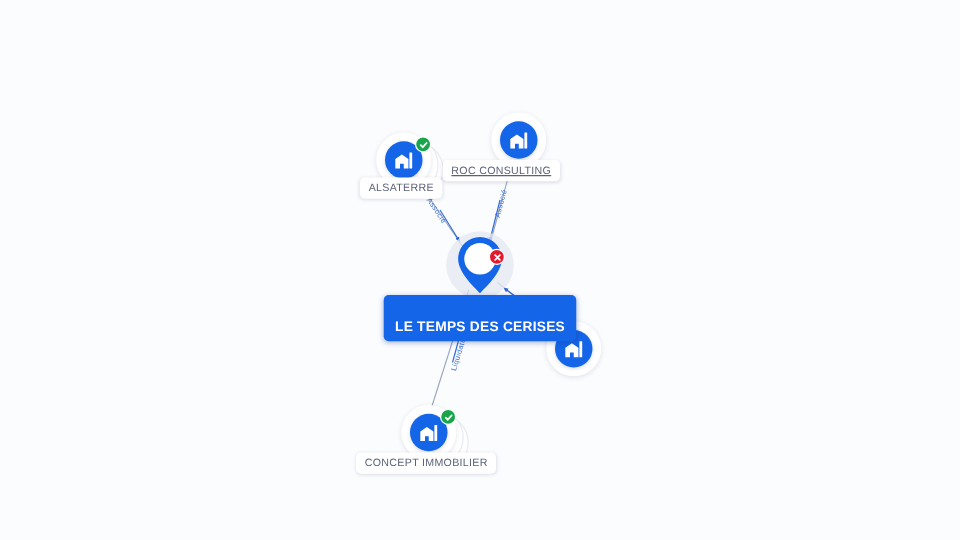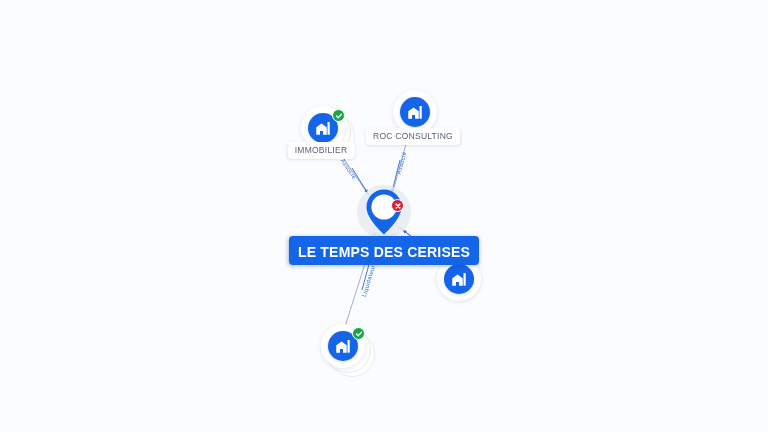--- a/index.html
+++ b/index.html
@@ -130,23 +130,23 @@
     padding: 3px 7px 4px 7px;
     border-radius: 4px;
     white-space: nowrap;
     box-shadow: 0 1px 3px rgba(40,60,100,0.14);
     z-index: 8;
   }
   .node-label.primary {
     background: #1565e8;
     color: #ffffff;
     font-weight: bold;
-    font-size: 14px;
+    font-size: 11px;
     letter-spacing: 0.2px;
-    padding: 8px 9px 5px 9px;
+    padding: 20px 9px 5px 9px;
     box-shadow: 0 1px 4px rgba(20,60,140,0.35);
     z-index: 10;
     text-align: center;
   }
 
   
   .edge-label {
     position: absolute;
     color: #3d6fd6;
     font-size: 6px;
@@ -207,32 +207,32 @@
         <path d="M3 21V11l7-5 7 5v10h-5v-5h-4v5z"></path>
         <rect x="18" y="4" width="3" height="17" rx="0.6"></rect>
       </svg>
     </div>
     <div class="badge badge-ok" style="left:9px; top:-19px;">
       <svg viewBox="0 0 12 12">
           <path d="M2.4 6.2 L4.8 8.6 L9.4 3.6"></path>
         </svg>
     </div>
   </div>
-  <div class="node-label" style="left:321px; top:142px;">IMMOBILIER</div>
+  <div class="node-label" style="left:321px; top:142px;">ALSATERRE</div>
 
   <div class="node" style="left:415px; top:112px;">
     <div class="node-halo"></div>
     <div class="node-circle">
       <svg class="node-icon" viewBox="0 0 24 24">
         <path d="M3 21V11l7-5 7 5v10h-5v-5h-4v5z"></path>
         <rect x="18" y="4" width="3" height="17" rx="0.6"></rect>
       </svg>
     </div>
   </div>
-  <div class="node-label" style="left:413px; top:128px;">ROC CONSULTING</div>
+  <div class="node-label" style="left:401px; top:128px;text-decoration:underline;">ROC CONSULTING</div>
 
   <div class="node" style="left:459px; top:279px;">
     <div class="node-halo"></div>
     <div class="node-circle">
       <svg class="node-icon" viewBox="0 0 24 24">
         <path d="M3 21V11l7-5 7 5v10h-5v-5h-4v5z"></path>
         <rect x="18" y="4" width="3" height="17" rx="0.6"></rect>
       </svg>
     </div>
   </div>
@@ -246,20 +246,21 @@
         <path d="M3 21V11l7-5 7 5v10h-5v-5h-4v5z"></path>
         <rect x="18" y="4" width="3" height="17" rx="0.6"></rect>
       </svg>
     </div>
     <div class="badge badge-ok" style="left:9px; top:-19px;">
       <svg viewBox="0 0 12 12">
           <path d="M2.4 6.2 L4.8 8.6 L9.4 3.6"></path>
         </svg>
     </div>
   </div>
+  <div class="node-label" style="left:341px; top:362px;">CONCEPT IMMOBILIER</div>
 
   <div class="node" style="left:384px; top:212px;">
     <div class="pin-glow"></div>
     <div class="pin-wrap">
       <svg class="pin-svg" width="38" height="48" viewBox="0 0 38 48">
         <path d="M19 1.5 C9.3 1.5 1.5 9.3 1.5 19 C1.5 29.5 13 40.5 19 46.5
                  C25 40.5 36.5 29.5 36.5 19 C36.5 9.3 28.7 1.5 19 1.5 Z" fill="#1565e8"></path>
         <circle cx="19" cy="19" r="12.6" fill="#ffffff"></circle>
       </svg>
       <svg style="position:absolute; left:11px; top:11px; width:16px; height:16px;" viewBox="0 0 24 24">

